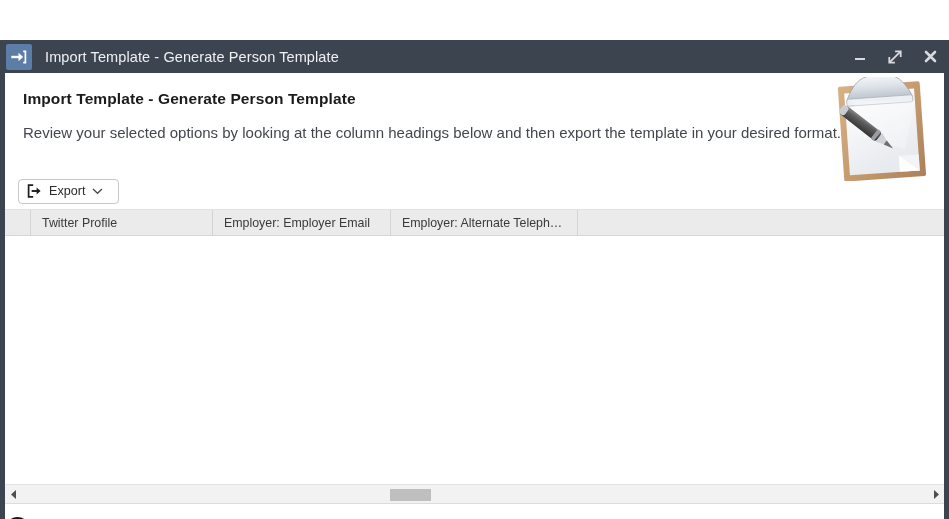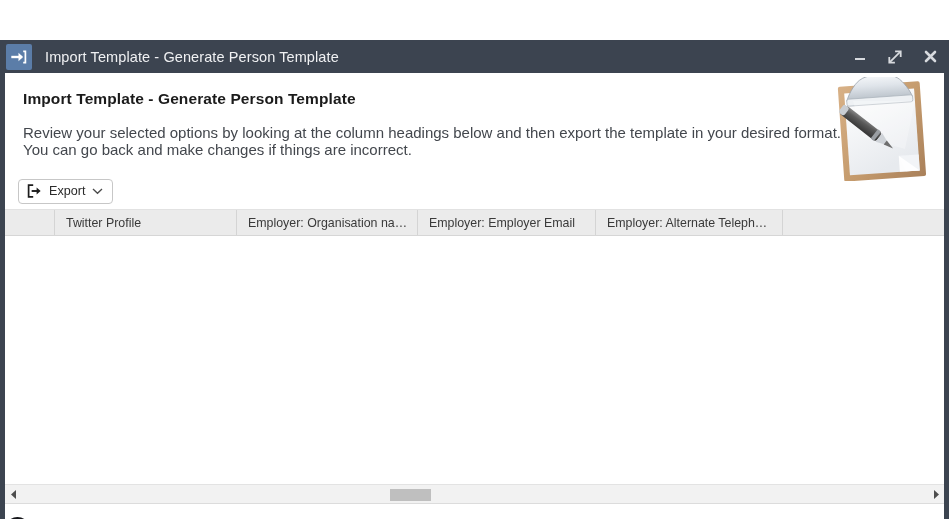--- a/index.html
+++ b/index.html
@@ -104,21 +104,21 @@
     display: flex; align-items: center;
   }
   .export-btn {
     height: 25px;
     min-width: 89px;
     border: 1px solid #c7c7c7;
     border-radius: 4px;
     background: #ffffff;
     display: flex; align-items: center;
     gap: 7px;
-    padding: 0 9px 0 8px;
+    padding: 0 15px 0 8px;
     cursor: default;
   }
   .export-btn .lbl {
     font-size: 12.6px;
     color: #2a2a2a;
   }
   .export-btn svg { display: block; }
 
   
   .table-wrap {
@@ -127,21 +127,20 @@
     min-height: 0;
     border-top: 1px solid #e2e2e2;
   }
   .thead {
     flex: none;
     height: 26px;
     background: #ebebeb;
     border-bottom: 1px solid #d6d6d6;
     display: flex;
     overflow: hidden;
-    padding-left: 24px;
   }
   .th {
     height: 100%;
     display: flex; align-items: center;
     padding: 0 0 0 11px;
     font-size: 12.4px;
     color: #3a3a3a;
     border-right: 1px solid #d4d4d4;
     white-space: nowrap;
     overflow: hidden;
@@ -247,21 +246,20 @@
     </div>
   </div>
 
   <div class="frame">
     <div class="content">
 
       <div class="header">
         <div class="page-title">Import Template - Generate Person Template</div>
         <div class="page-desc">
           <div>Review your selected options by looking at the column headings below and then export the template in your desired format.</div>
-          <div>You can go back and make changes if things are incorrect.</div>
         </div>
 
         <div class="header-art">
           <svg width="120" height="104" viewBox="0 0 120 104">
             <defs>
               <linearGradient id="woodg" x1="0" y1="0" x2="1" y2="1">
                 <stop offset="0%" stop-color="#d8b187"></stop>
                 <stop offset="55%" stop-color="#c49a6c"></stop>
                 <stop offset="100%" stop-color="#a9805a"></stop>
               </linearGradient>
@@ -321,23 +319,20 @@
           </span>
         </div>
       </div>
 
       <div class="table-wrap">
         <div class="thead" id="thead">
             <div class="th corner" style="width: 26px;"></div>
             <div class="th" style="width: 182px;">
               <span>Twitter Profile</span>
             </div>
-            <div class="th" style="width: 181px;">
-              <span>Employer: Organisation na…</span>
-            </div>
             <div class="th" style="width: 178px;">
               <span>Employer: Employer Email</span>
             </div>
             <div class="th" style="width: 187px;">
               <span>Employer: Alternate Teleph…</span>
             </div>
           </div>
         <div class="tbody" id="tbody"></div>
 
         <div class="hscroll">

